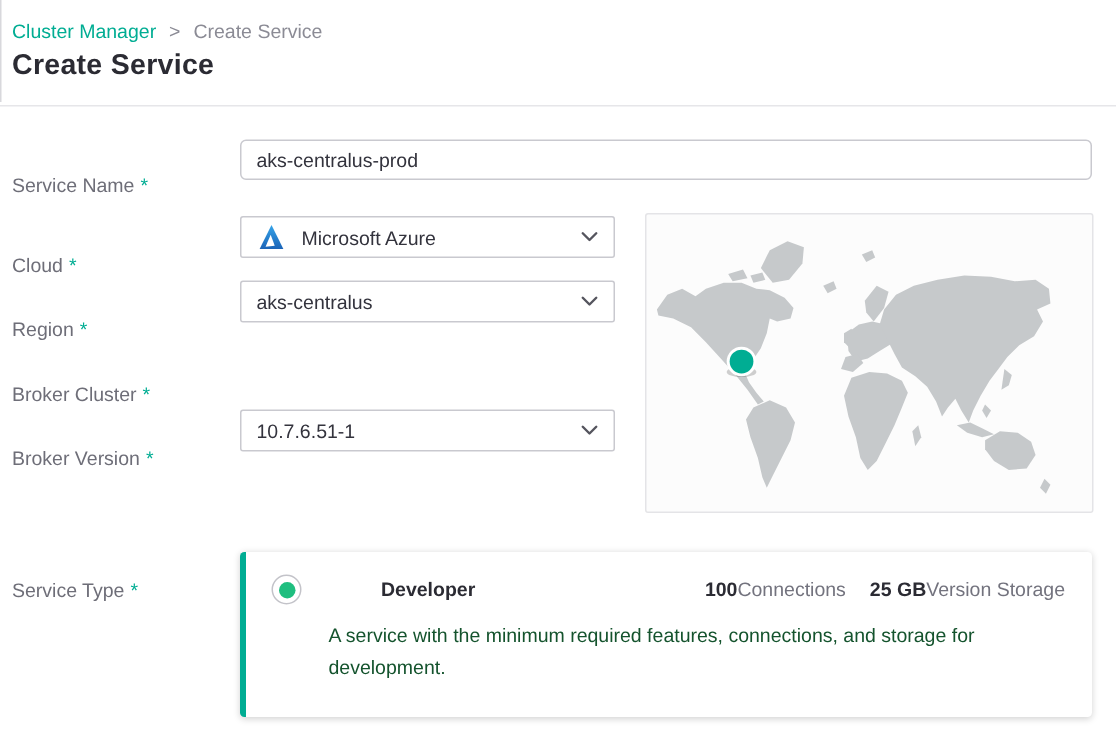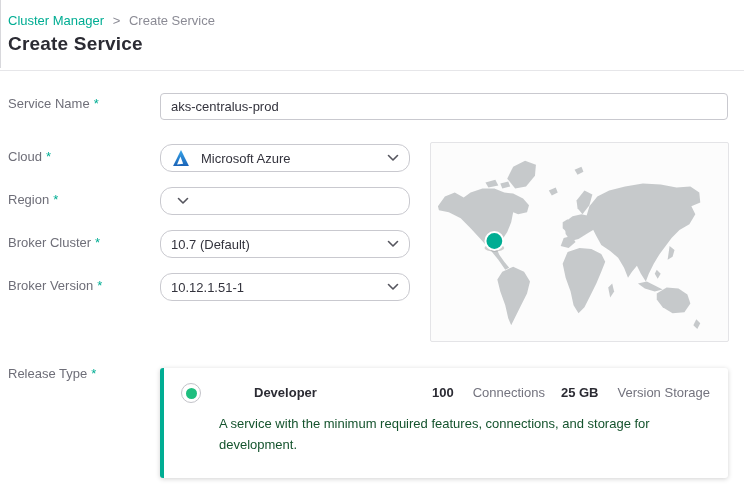--- a/index.html
+++ b/index.html
@@ -8,31 +8,31 @@
     font-family:"Liberation Sans", sans-serif;color:#30303a;
   }
   .left-edge{position:absolute;left:0;top:0;width:1px;height:68px;background:#d8d8dc;}
   .breadcrumb{position:absolute;left:8px;top:13px;font-size:13px;line-height:16px;}
   .bc-parent{color:#00ad93;font-weight:400;text-decoration:none;cursor:pointer;}
   .bc-sep{color:#8b8b95;margin:0 5px;}
   .bc-current{color:#8b8b95;}
   .page-title{position:absolute;left:8px;top:33px;margin:0;font-size:19px;font-weight:700;color:#2b2b33;letter-spacing:.2px;}
   .divider{position:absolute;left:0;top:70px;width:744px;height:1px;background:#e6e6e9;}
 
-  .field-label{position:absolute;left:8px;font-size:13px;color:#6e6e78;}
+  .field-label{position:absolute;left:8px;font-size:13px;color:#6e6e78;margin-top:20px;}
   .req{color:#00ad93;margin-left:4px;}
 
   .text-input{
     position:absolute;left:160px;top:93px;width:568px;height:27px;box-sizing:border-box;
     border:1px solid #c9c9cf;border-radius:4px;padding:0 10px;font-size:13px;color:#33333d;
     font-family:"Liberation Sans", sans-serif;background:#fff;outline:none;
   }
   .dropdown{
     position:absolute;left:160px;width:250px;height:28px;box-sizing:border-box;
-    border:1px solid #c9c9cf;border-radius:12px;background:#fff;cursor:pointer;
+    border:1px solid #c9c9cf;border-radius:2px;background:#fff;cursor:pointer;
     display:flex;align-items:center;padding:0 10px;font-size:13px;color:#33333d;
   }
   .dd-value{flex:1;white-space:nowrap;overflow:hidden;}
   .chevron{display:flex;align-items:center;margin-left:6px;}
   .azure-logo{display:flex;align-items:center;margin-right:10px;}
 
   .map-card{
     position:absolute;left:430px;top:142px;width:299px;height:200px;box-sizing:border-box;
     background:#fcfcfc;border:1px solid #e4e4e7;border-radius:2px;overflow:hidden;
   }
@@ -44,21 +44,21 @@
     box-shadow:0 1px 5px rgba(0,0,0,0.18);cursor:pointer;
   }
   .radio{
     position:absolute;left:17px;top:15px;width:18px;height:18px;border:1px solid #c3c3c9;
     border-radius:50%;background:#fff;display:flex;align-items:center;justify-content:center;cursor:pointer;
   }
   .radio-dot{width:11px;height:11px;border-radius:50%;background:#1fbe7f;}
   .type-name{position:absolute;left:55px;top:17px;font-size:13px;font-weight:700;color:#2b2b33;padding-left:35px;}
   .type-stats{position:absolute;right:18px;top:17px;font-size:13px;display:flex;align-items:baseline;justify-content:center;}
   .stat-val{font-weight:700;color:#2b2b33;}
-  .stat-label{color:#73737e;margin-left:19px;}
+  .stat-label{color:#73737e;margin-left:0;}
   .stat-gap{width:16px;}
   .type-desc{position:absolute;left:55px;top:45px;width:500px;font-size:13px;line-height:21px;color:#14532d;}
 </style>
 </head>
 <body>
 
 <div class="screen">
 
   <div class="left-edge"></div>
 
@@ -97,44 +97,37 @@
       <svg width="12" height="8" viewBox="0 0 12 8">
           <path d="M1.5 1.5 L6 6 L10.5 1.5" fill="none" stroke="#55555e" stroke-width="1.6" stroke-linecap="round" stroke-linejoin="round"></path>
         </svg>
     </span>
   </div>
 
   <div class="field-label" style="top:192px">
     <span>Region</span><span class="req">*</span>
   </div>
   <div class="dropdown" style="top:187px">
+    <span class="dd-value">aks-centralus</span>
     <span class="chevron">
       <svg width="12" height="8" viewBox="0 0 12 8">
           <path d="M1.5 1.5 L6 6 L10.5 1.5" fill="none" stroke="#55555e" stroke-width="1.6" stroke-linecap="round" stroke-linejoin="round"></path>
         </svg>
     </span>
   </div>
 
   <div class="field-label" style="top:235px">
     <span>Broker Cluster</span><span class="req">*</span>
   </div>
-  <div class="dropdown" style="top:230px">
-    <span class="dd-value">10.7 (Default)</span>
-    <span class="chevron">
-      <svg width="12" height="8" viewBox="0 0 12 8">
-          <path d="M1.5 1.5 L6 6 L10.5 1.5" fill="none" stroke="#55555e" stroke-width="1.6" stroke-linecap="round" stroke-linejoin="round"></path>
-        </svg>
-    </span>
-  </div>
 
   <div class="field-label" style="top:278px">
     <span>Broker Version</span><span class="req">*</span>
   </div>
   <div class="dropdown" style="top:273px">
-    <span class="dd-value">10.12.1.51-1</span>
+    <span class="dd-value">10.7.6.51-1</span>
     <span class="chevron">
       <svg width="12" height="8" viewBox="0 0 12 8">
           <path d="M1.5 1.5 L6 6 L10.5 1.5" fill="none" stroke="#55555e" stroke-width="1.6" stroke-linecap="round" stroke-linejoin="round"></path>
         </svg>
     </span>
   </div>
 
   <div class="map-card">
     <svg viewBox="0 0 300 200">
       <g fill="#c6c9cb">
@@ -175,21 +168,21 @@
 
       <g>
         <ellipse cx="64" cy="106" rx="10" ry="3.5" fill="rgba(0,0,0,0.18)"></ellipse>
         <circle cx="64" cy="99" r="10" fill="#ffffff"></circle>
         <circle cx="64" cy="99" r="8" fill="#00AD93"></circle>
       </g>
     </svg>
   </div>
 
   <div class="field-label" style="top:366px">
-    <span>Release Type</span><span class="req">*</span>
+    <span>Service Type</span><span class="req">*</span>
   </div>
 
   <div class="type-card">
     <span class="radio">
       <span class="radio-dot"></span>
     </span>
     <div class="type-name">Developer</div>
     <div class="type-stats">
       <span class="stat-val">100</span>
       <span class="stat-label">Connections</span>

